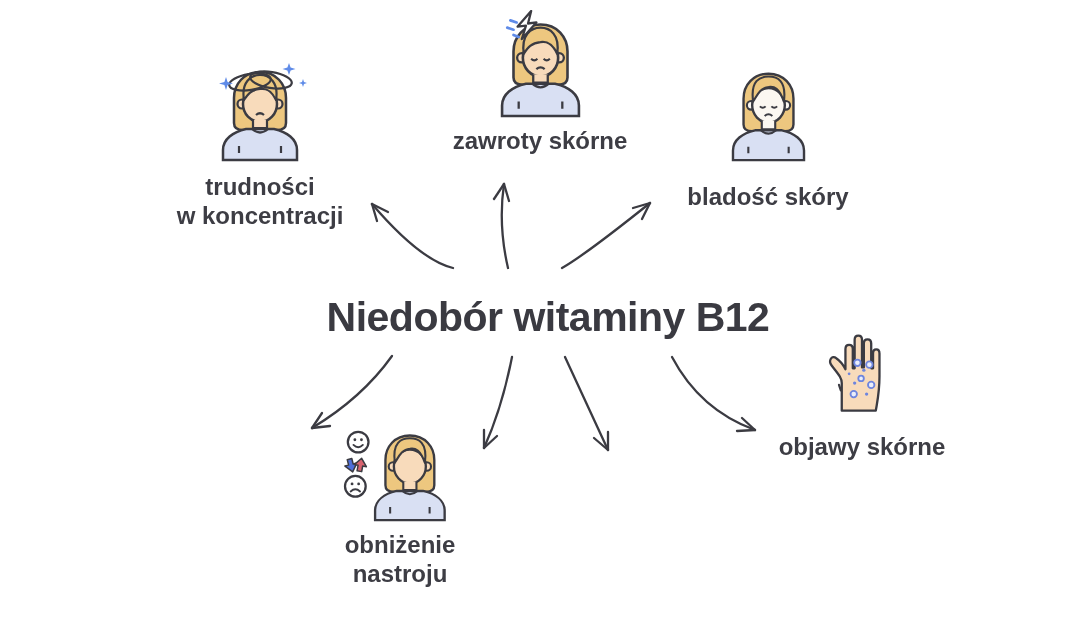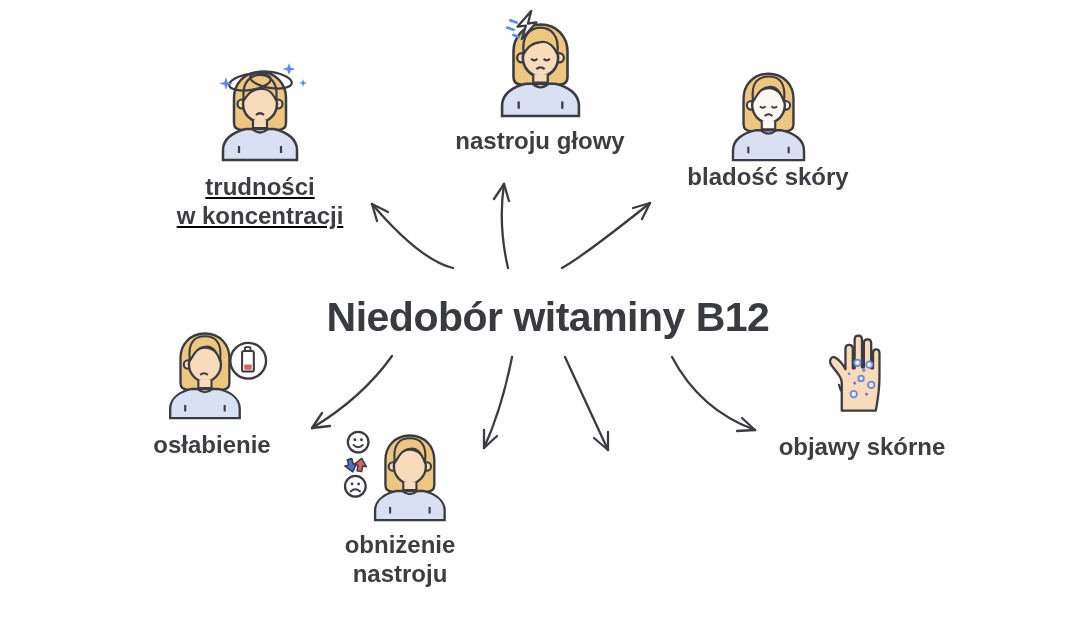--- a/index.html
+++ b/index.html
@@ -12,28 +12,28 @@
     position:absolute; left:0; top:286px; width:100%; margin:8px;
     text-align:center; font-size:41px; font-weight:800; letter-spacing:-0.5px;
     color:#3a3a41;
   }
   .symptom { position:absolute; display:flex; flex-direction:column; align-items:center; }
   .symptom svg { display:block; }
   .label {
     font-size:24px; font-weight:600; color:#3d3d44; text-align:center;
     line-height:1.22; white-space:pre-line;
   }
-  .s0 { left:160px; top:62px;  width:200px;text-decoration:underline; }
+  .s0 { left:160px; top:62px;  width:200px; }
   .s1 { left:440px; top:10px;  width:200px; }
   .s2 { left:668px; top:66px;  width:200px; }
   .s3 { left:112px; top:326px; width:200px; }
   .s4 { left:295px; top:428px; width:210px; }
   .s5 { left:558px; top:448px; width:200px; }
   .s6 { left:762px; top:326px; width:200px; }
-  .s0 .label{margin-top:10px;} .s1 .label{margin-top:8px;} .s2 .label{margin-top:0;}
+  .s0 .label{margin-top:10px;} .s1 .label{margin-top:8px;} .s2 .label{margin-top:20px;}
   .s3 .label{margin-top:10px;} .s4 .label{margin-top:8px;} .s5 .label{margin-top:8px;}
   .s6 .label{margin-top:14px;}
 </style>
 </head>
 <body>
 
 <div class="canvas">
 
   <svg class="arrows" viewBox="0 0 1080 638" fill="none" stroke="#3b3b42" stroke-width="2.3" stroke-linecap="round">
     <g>
@@ -106,60 +106,40 @@
       <path d="M39,42 C36,24 46,17 55,17 C64,17 74,24 71,42 C66,32 61,30 55,31 C46,32 43,36 39,42 Z" fill="#edc77f" stroke="#3b3b42" stroke-width="2.2" stroke-linejoin="round"></path>
       <path d="M46,47 q3,3 6,0 M58,47 q3,3 6,0" stroke="#3b3b42" stroke-width="2" fill="none"></path>
       <path d="M51,57 q4,-3.5 8,0" stroke="#3b3b42" stroke-width="2.2" fill="none"></path>
       <path d="M48,62 L48,70 L62,70 L62,62" fill="#f8dbbb" stroke="#3b3b42" stroke-width="2.2"></path>
       <path d="M18,102 L18,92 C18,81 28,74 41,71 L69,71 C82,74 92,81 92,92 L92,102 Z" fill="#d9e0f3" stroke="#3b3b42" stroke-width="2.5"></path>
       <path d="M47,71 q8,7 16,0" stroke="#3b3b42" stroke-width="2.2" fill="none"></path>
       <path d="M34,95 l0,-7 M76,95 l0,-7" stroke="#3b3b42" stroke-width="2.2"></path>
       <path d="M46,1 L33,16 L41,15 L37,28 L51,12 L43,13 Z" fill="#ffffff" stroke="#3b3b42" stroke-width="2.2" stroke-linejoin="round"></path>
       <path d="M26,10 l6,2 M23,17 l6,2 M29,24 l5,2" stroke="#5f8be8" stroke-width="2.6" stroke-linecap="round"></path>
     </svg>
-    <div class="label">nastroju głowy</div>
+    <div class="label">zawroty skórne</div>
   </div>
 
   <div class="symptom s2">
     <svg width="129" height="96" viewBox="0 0 110 100">
       <path d="M55,8 C39,8 29,20 29,34 L29,61 C29,66 33,68 38,68 L72,68 C77,68 81,66 81,61 L81,34 C81,20 71,8 55,8 Z" fill="#edc77f" stroke="#3b3b42" stroke-width="2.5"></path>
       <circle cx="37" cy="41" r="4.5" fill="#fbf7f1" stroke="#3b3b42" stroke-width="2.2"></circle>
       <circle cx="73" cy="41" r="4.5" fill="#fbf7f1" stroke="#3b3b42" stroke-width="2.2"></circle>
       <ellipse cx="55" cy="41" rx="17" ry="18" fill="#fbf7f1" stroke="#3b3b42" stroke-width="2.5"></ellipse>
       <path d="M39,37 C36,15 46,11 55,11 C64,11 74,15 71,37 C66,23 61,21 55,22 C46,23 43,31 39,37 Z" fill="#edc77f" stroke="#3b3b42" stroke-width="2.2" stroke-linejoin="round"></path>
       <path d="M46,42 q3,3 6,0 M58,42 q3,3 6,0" stroke="#3b3b42" stroke-width="2" fill="none"></path>
       <path d="M51,52 q4,-3.5 8,0" stroke="#3b3b42" stroke-width="2.2" fill="none"></path>
       <path d="M48,57 L48,66 L62,66 L62,57" fill="#fbf7f1" stroke="#3b3b42" stroke-width="2.2"></path>
       <path d="M18,98 L18,88 C18,77 28,70 41,67 L69,67 C82,70 92,77 92,88 L92,98 Z" fill="#d9e0f3" stroke="#3b3b42" stroke-width="2.5"></path>
       <path d="M47,67 q8,7 16,0" stroke="#3b3b42" stroke-width="2.2" fill="none"></path>
       <path d="M34,91 l0,-7 M76,91 l0,-7" stroke="#3b3b42" stroke-width="2.2"></path>
     </svg>
     <div class="label">bladość skóry</div>
   </div>
 
-  <div class="symptom s3">
-    <svg width="118" height="94" viewBox="0 0 125 100">
-      <path d="M55,8 C39,8 29,20 29,34 L29,61 C29,66 33,68 38,68 L72,68 C77,68 81,66 81,61 L81,34 C81,20 71,8 55,8 Z" fill="#edc77f" stroke="#3b3b42" stroke-width="2.5"></path>
-      <circle cx="37" cy="41" r="4.5" fill="#f8dbbb" stroke="#3b3b42" stroke-width="2.2"></circle>
-      <ellipse cx="55" cy="41" rx="17" ry="18" fill="#f8dbbb" stroke="#3b3b42" stroke-width="2.5"></ellipse>
-      <path d="M39,37 C36,15 46,11 55,11 C64,11 74,15 71,37 C66,23 61,21 55,22 C46,23 43,31 39,37 Z" fill="#edc77f" stroke="#3b3b42" stroke-width="2.2" stroke-linejoin="round"></path>
-      <path d="M50,52 q4,-3.5 8,0" stroke="#3b3b42" stroke-width="2.2" fill="none"></path>
-      <path d="M48,57 L48,66 L62,66 L62,57" fill="#f8dbbb" stroke="#3b3b42" stroke-width="2.2"></path>
-      <path d="M18,98 L18,88 C18,77 28,70 41,67 L69,67 C82,70 92,77 92,88 L92,98 Z" fill="#d9e0f3" stroke="#3b3b42" stroke-width="2.5"></path>
-      <path d="M47,67 q8,7 16,0" stroke="#3b3b42" stroke-width="2.2" fill="none"></path>
-      <path d="M34,91 l0,-7 M76,91 l0,-7" stroke="#3b3b42" stroke-width="2.2"></path>
-      <g>
-        <circle cx="101" cy="37" r="19" fill="#ffffff" stroke="#3b3b42" stroke-width="2.5"></circle>
-        <rect x="97.5" y="22.5" width="6" height="4.5" rx="1" fill="#ffffff" stroke="#3b3b42" stroke-width="2"></rect>
-        <rect x="94.5" y="26.5" width="12.5" height="22" rx="2" fill="#ffffff" stroke="#3b3b42" stroke-width="2.2"></rect>
-        <rect x="96.8" y="41" width="8" height="5.5" rx="1" fill="#e4606a"></rect>
-      </g>
-    </svg>
-    <div class="label">osłabienie</div>
-  </div>
 
   <div class="symptom s4">
     <svg width="118" height="94" viewBox="0 0 125 100">
       <g transform="translate(18,0)">
         <path d="M55,8 C39,8 29,20 29,34 L29,61 C29,66 33,68 38,68 L72,68 C77,68 81,66 81,61 L81,34 C81,20 71,8 55,8 Z" fill="#edc77f" stroke="#3b3b42" stroke-width="2.5"></path>
         <circle cx="37" cy="41" r="4.5" fill="#f8dbbb" stroke="#3b3b42" stroke-width="2.2"></circle>
         <circle cx="73" cy="41" r="4.5" fill="#f8dbbb" stroke="#3b3b42" stroke-width="2.2"></circle>
         <ellipse cx="55" cy="41" rx="17" ry="18" fill="#f8dbbb" stroke="#3b3b42" stroke-width="2.5"></ellipse>
         <path d="M39,37 C36,15 46,11 55,11 C64,11 74,15 71,37 C66,23 61,21 55,22 C46,23 43,31 39,37 Z" fill="#edc77f" stroke="#3b3b42" stroke-width="2.2" stroke-linejoin="round"></path>
         <path d="M48,57 L48,66 L62,66 L62,57" fill="#f8dbbb" stroke="#3b3b42" stroke-width="2.2"></path>

